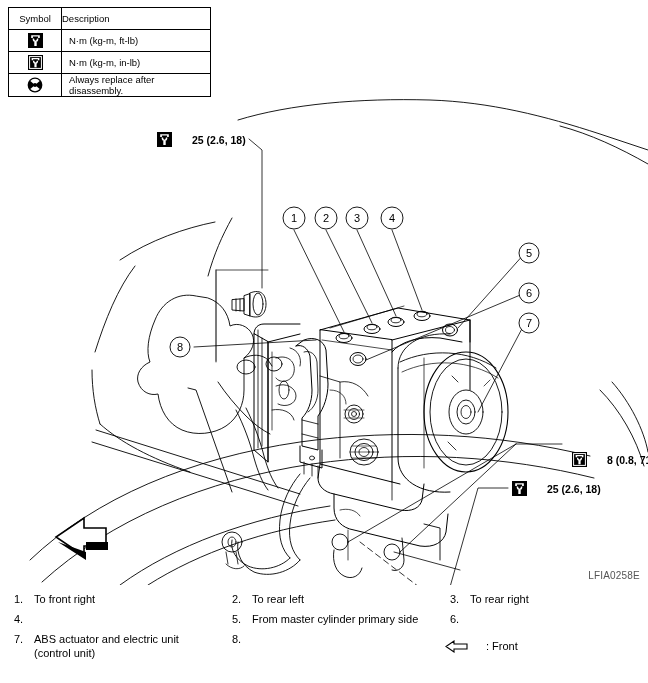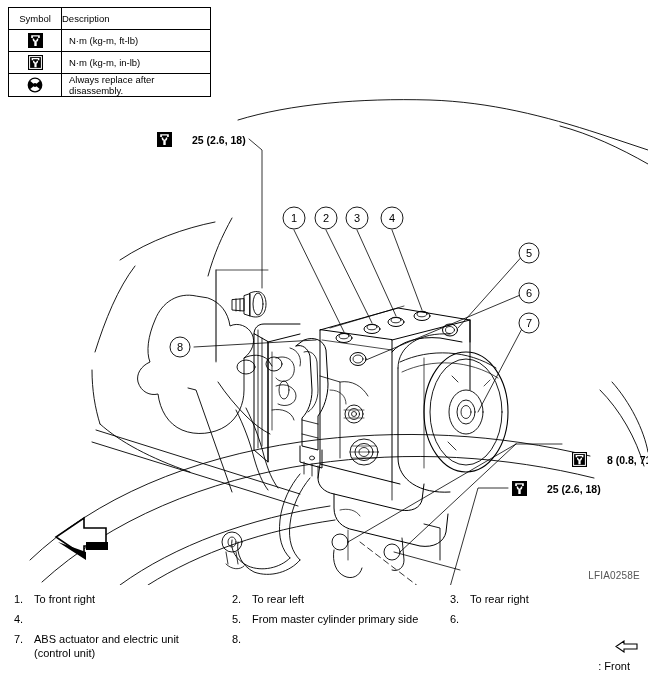--- a/index.html
+++ b/index.html
@@ -123,23 +123,22 @@
     text-align: left;
     padding-left: 6px;
     box-sizing: border-box;
   }
   .leg-txt {
     flex: 1 1 auto;
     padding-right: 10px;
   }
   .leg-arrow-cell {
     display: flex;
-    align-items: flex-end;
-    gap: 0;
-    flex-direction: column;
+    align-items: center;
+    gap: 16px;
   }
   .leg-arrow-ico {
     width: 26px;
     flex: 0 0 26px;
     display: flex;
     align-items: center;
     justify-content: center;
     padding-top: 1px;
   }
 </style>

